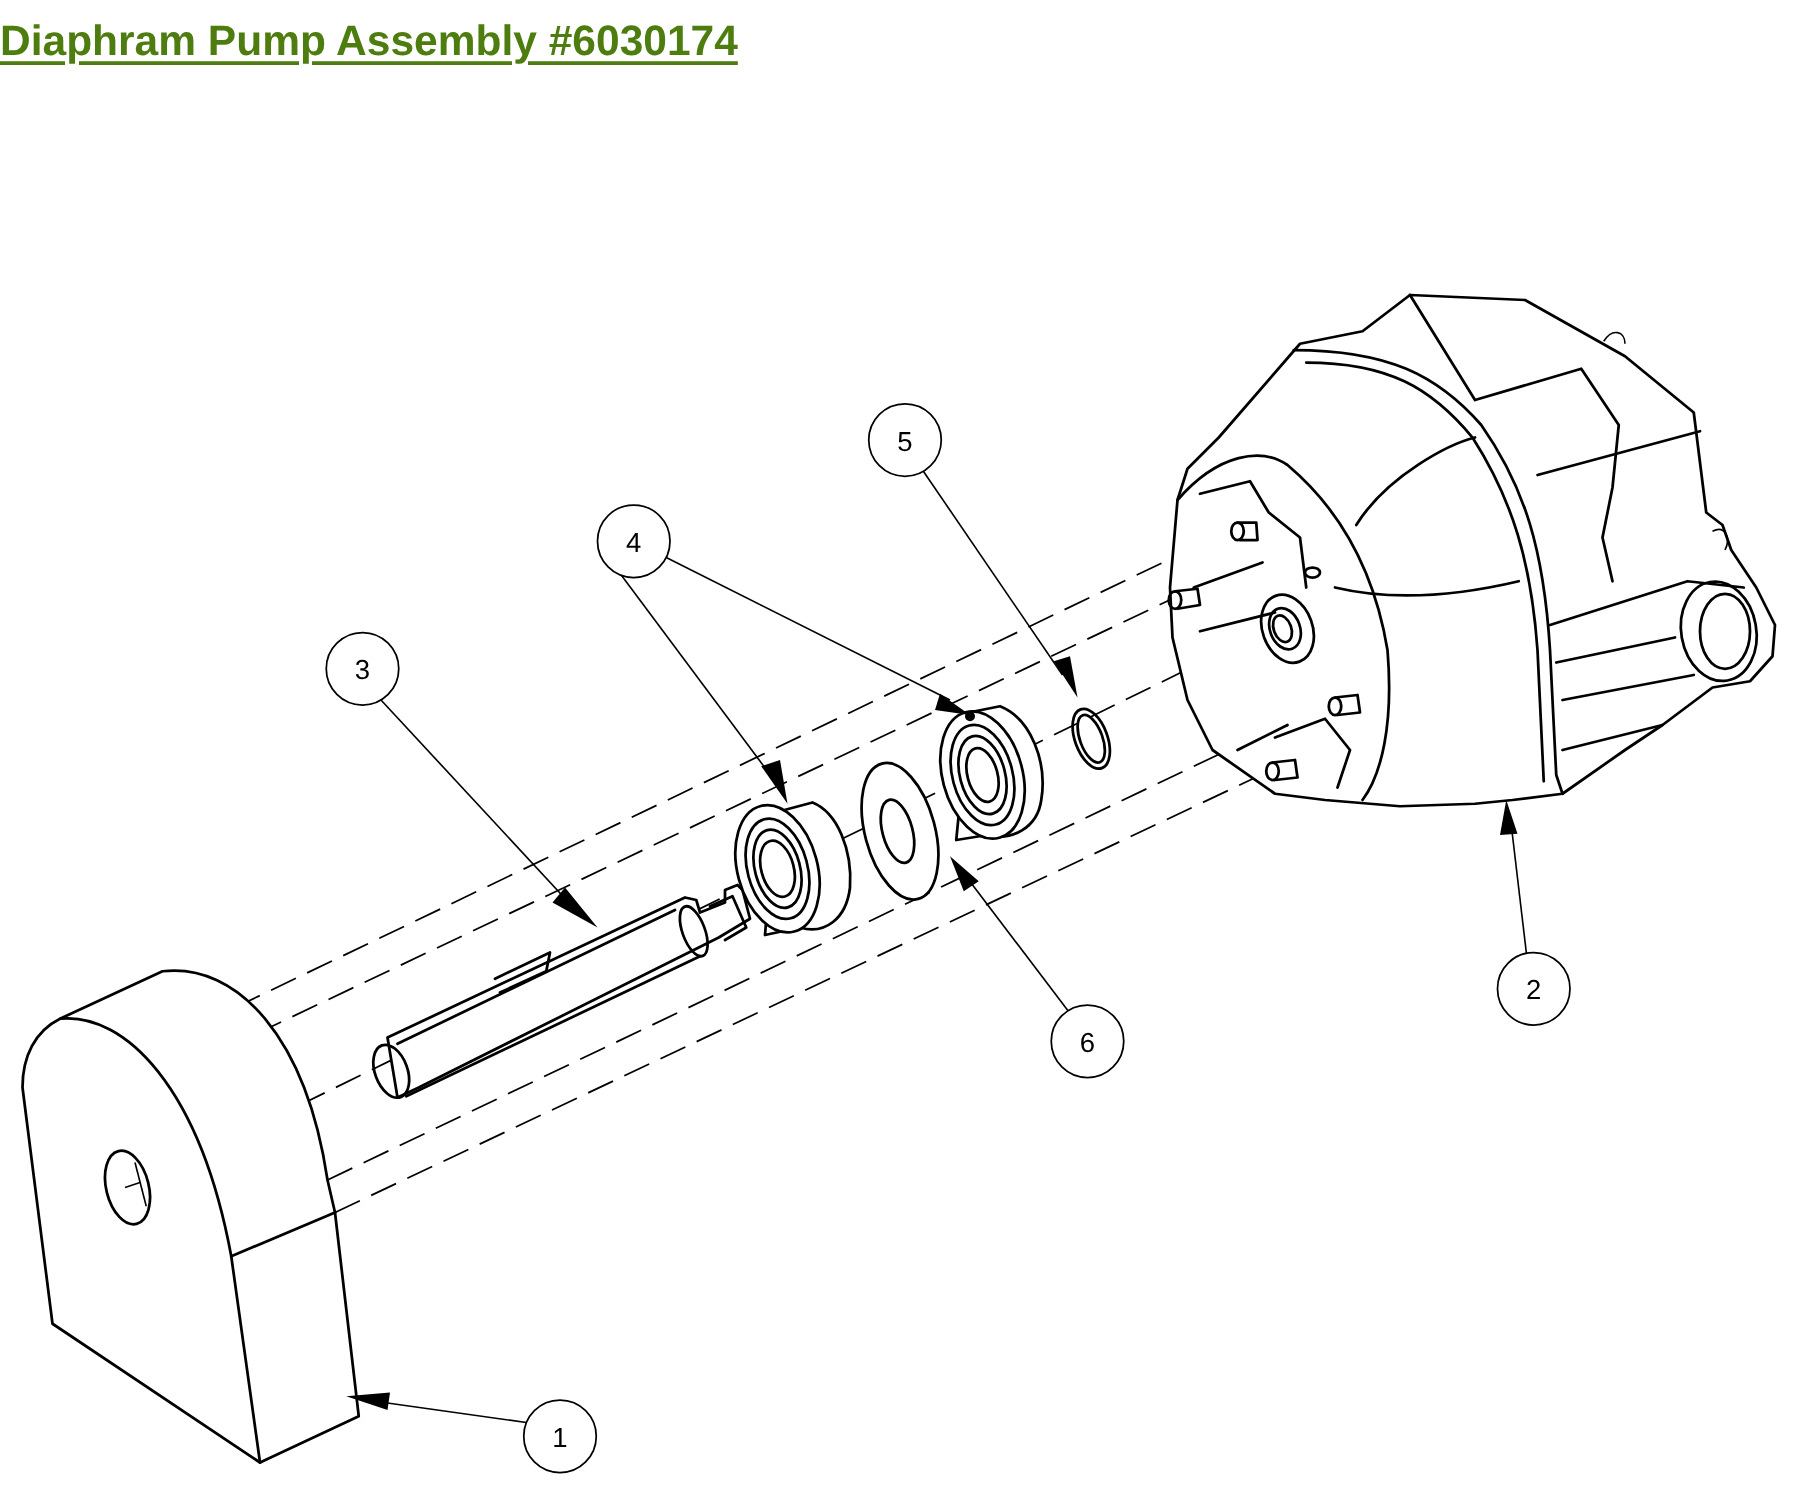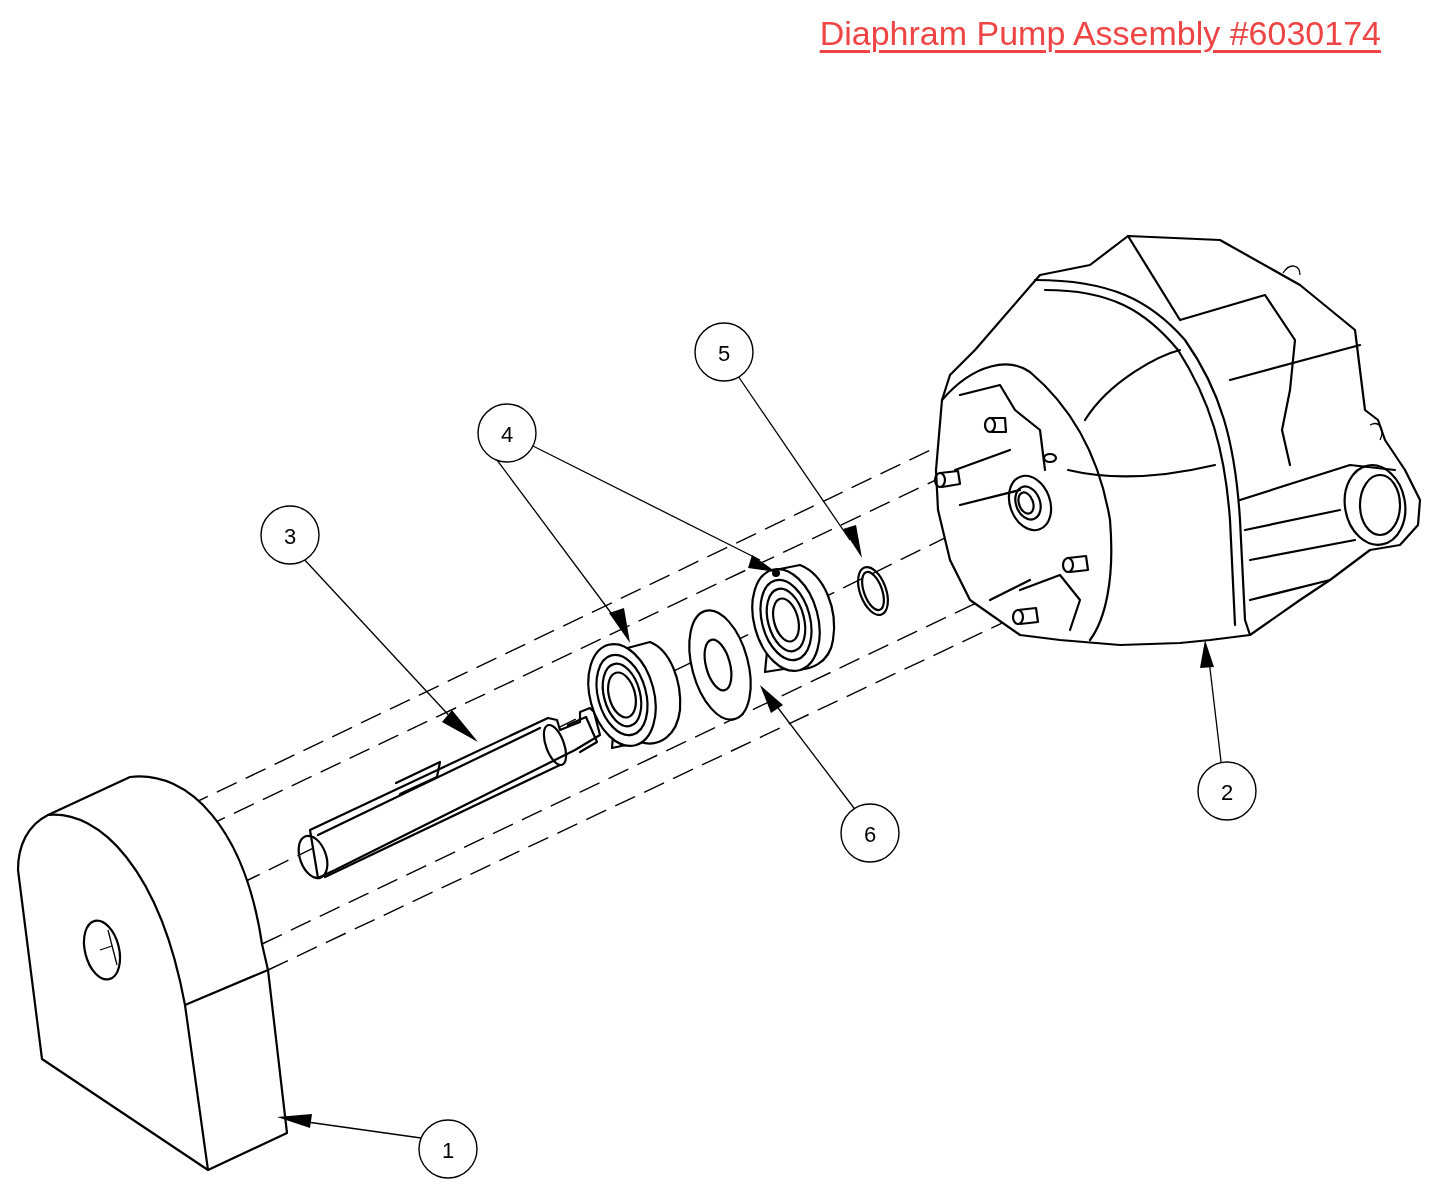--- a/index.html
+++ b/index.html
@@ -1,20 +1,20 @@
 <!DOCTYPE html>
 <html><head>
   <meta charset="utf-8">
   <style>
     html, body { margin: 0; padding: 0; background: #ffffff; }
     body { width: 1445px; height: 1201px; position: relative; overflow: hidden; font-family: "Liberation Sans", sans-serif; }
     .title {
-      position: absolute; left: 0; top: 14px; width: 1381px; text-align: right;
-      font-family: "Liberation Sans", sans-serif; font-weight: normal; font-size: 34px;
-      color: #ef4444; text-decoration: underline; text-decoration-thickness: 3px; text-underline-offset: 5px;
+      position: absolute; left: 0; top: 14px; width: 1381px; text-align: left;
+      font-family: "Liberation Sans", sans-serif; font-weight: bold; font-size: 34px;
+      color: #4d7c0f; text-decoration: underline; text-decoration-thickness: 3px; text-underline-offset: 5px;
       letter-spacing: 0px;
     }
     svg.drawing { position: absolute; left: 0; top: 0; }
     .ln { fill: none; stroke: #000; stroke-width: 2.2; stroke-linejoin: round; stroke-linecap: round; }
     .thin { fill: none; stroke: #000; stroke-width: 1.3; }
     .dash { fill: none; stroke: #000; stroke-width: 1.4; stroke-dasharray: 22 10; }
     .face { fill: #fff; stroke: #000; stroke-width: 2.2; stroke-linejoin: round; }
     .balloon-circle { fill: #fff; stroke: #000; stroke-width: 1.4; }
     .balloon-text { font-family: "Liberation Sans", sans-serif; font-size: 22px; fill: #000; text-anchor: middle; dominant-baseline: central; }
     .arrowhead { fill: #000; }

